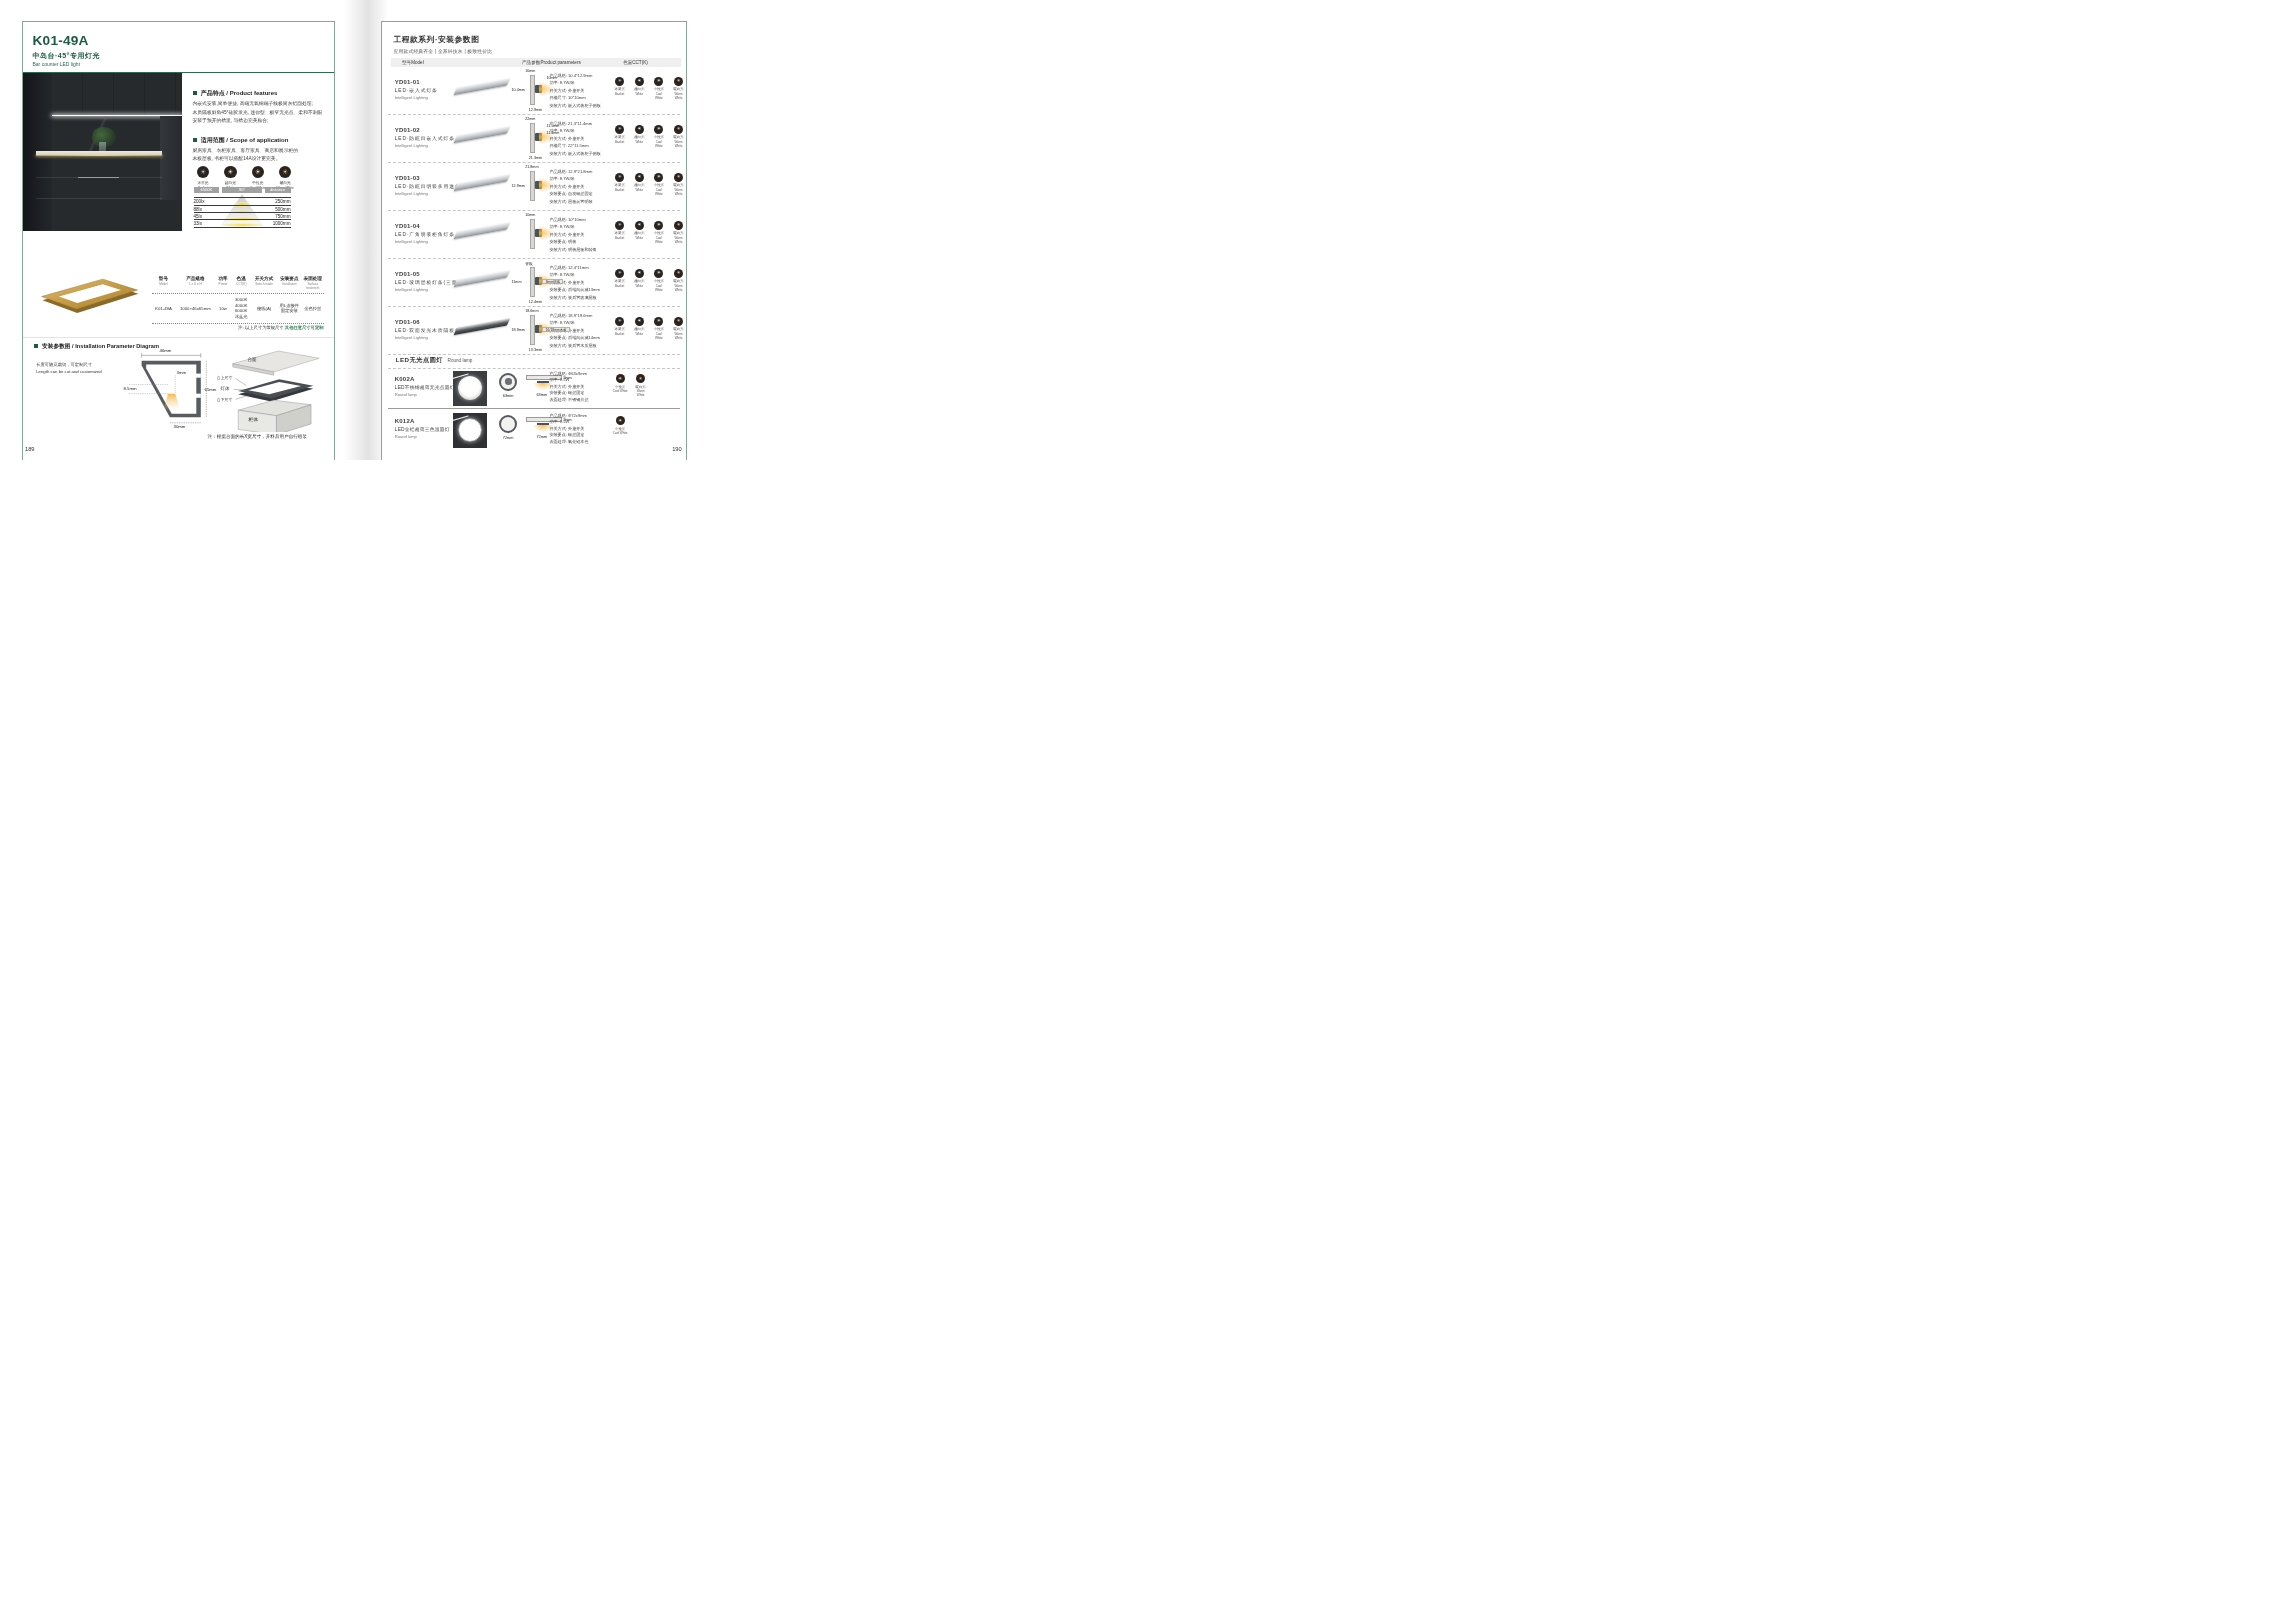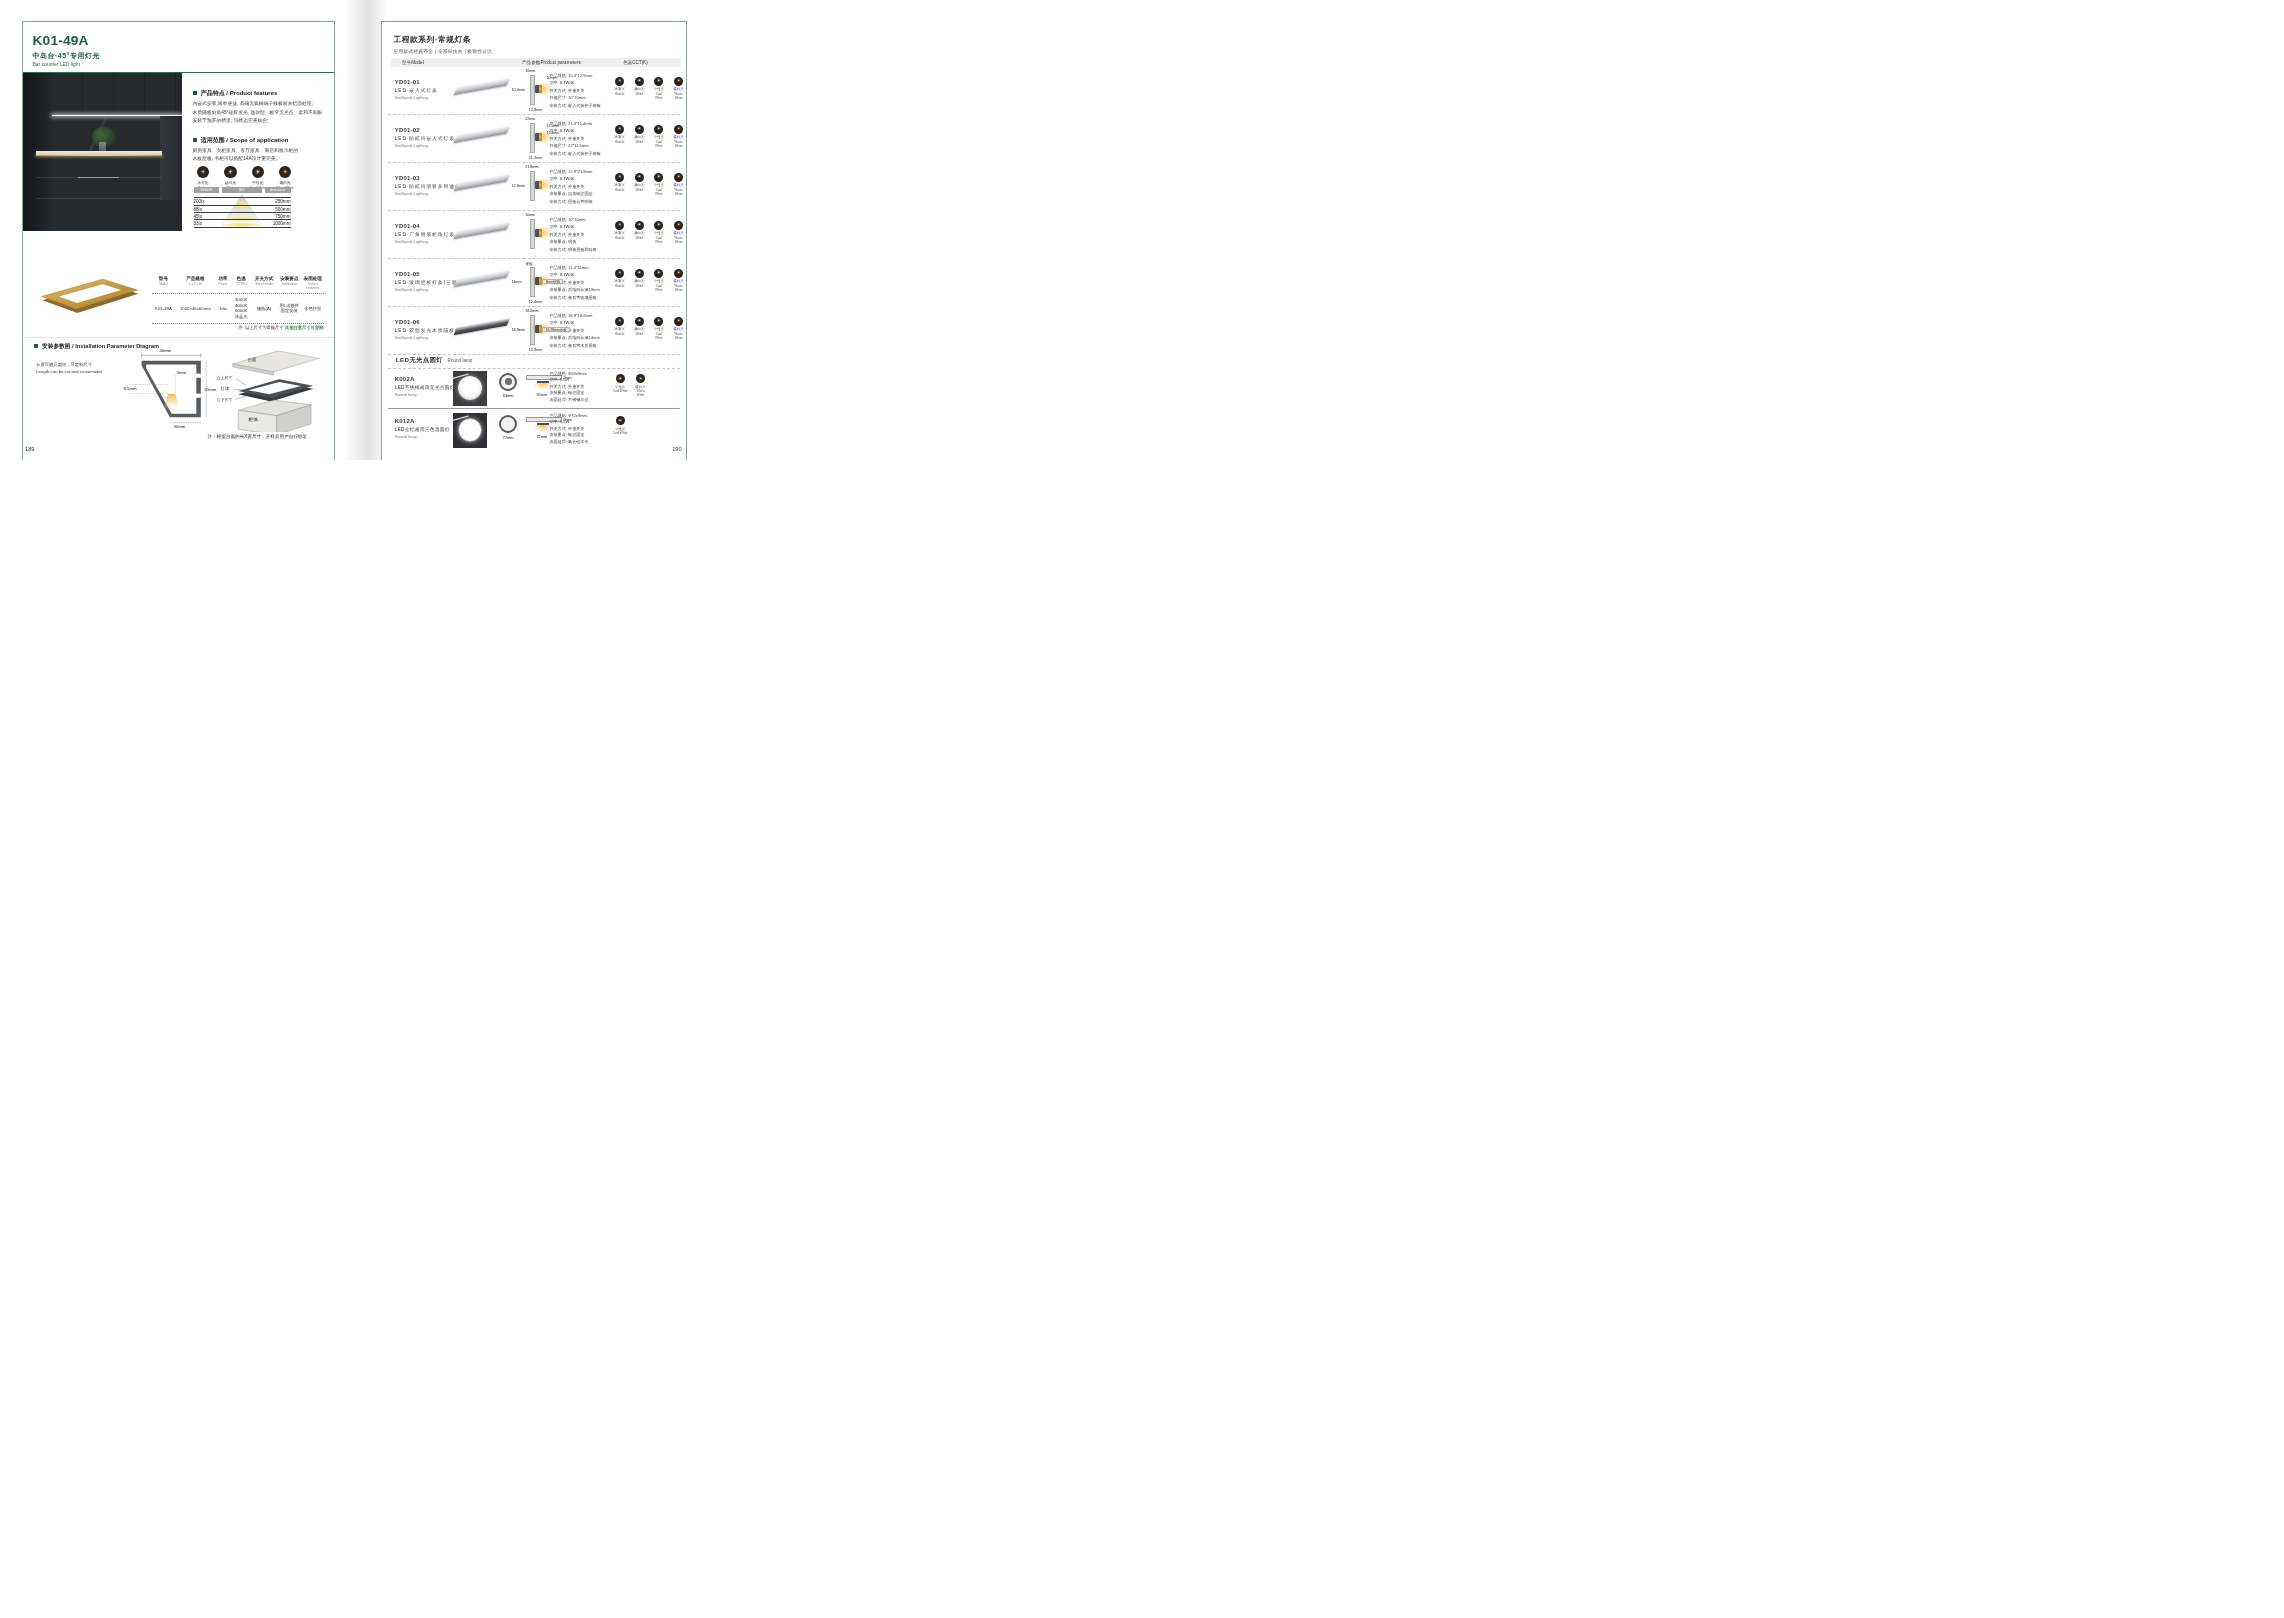--- a/index.html
+++ b/index.html
@@ -394,21 +394,21 @@
       <span class="elab e-top">台面</span>
       <span class="elab e-above">台上尺寸</span>
       <span class="elab e-lamp">灯体</span>
       <span class="elab e-below">台下尺寸</span>
       <span class="elab e-cab">柜体</span>
     </div>
     <div class="lp-expnote">注：根据台面的长X宽尺寸，开料后用户自行组装</div>
   </div>
 
   <div class="page" id="page-right">
-    <div class="rp-title">工程款系列·常规灯条</div>
+    <div class="rp-title">工程款系列·安装参数图</div>
     <div class="rp-sub">应用款式经典齐全 | 全系科技灰 | 极致性价比</div>
     <div class="rp-thead">
       <span class="th1">型号Model</span>
       <span class="th2">产品参数Product parameters</span>
       <span class="th3">色温CCT(K)</span>
     </div>
 
     <div class="strip" style="top:45px;">
       <div class="s-model">
         <div class="s-name">YD01-01</div>

